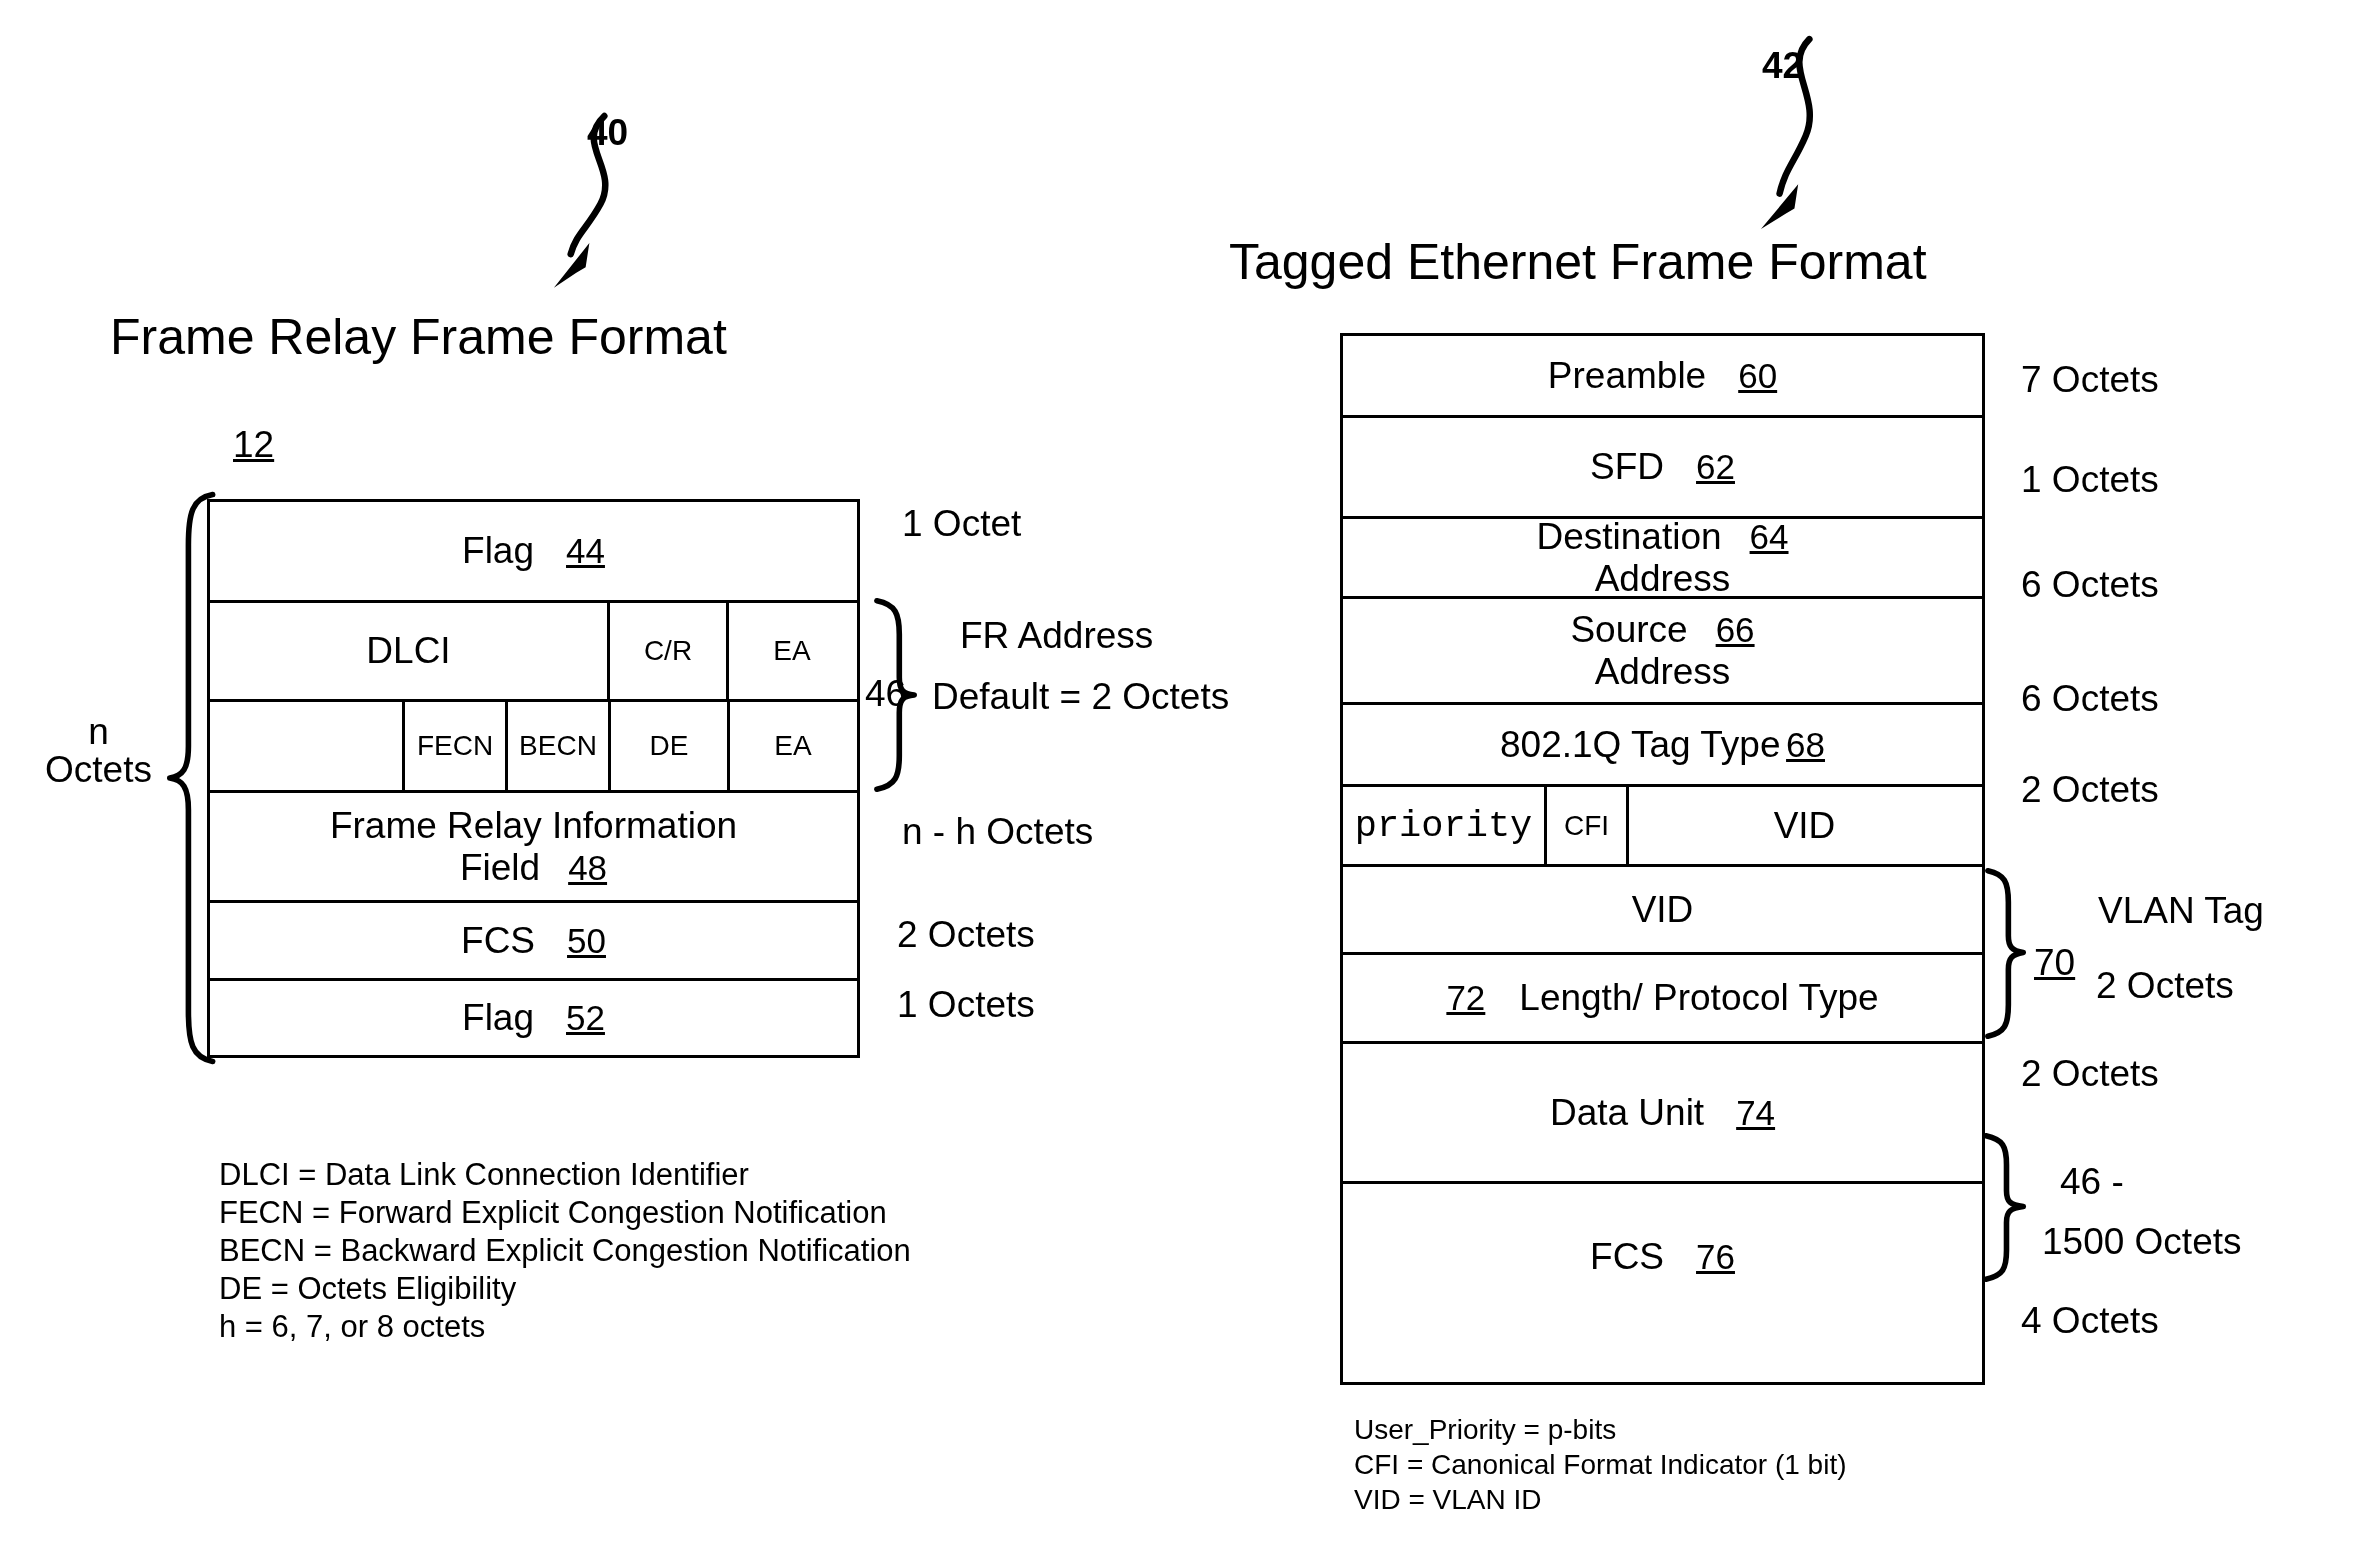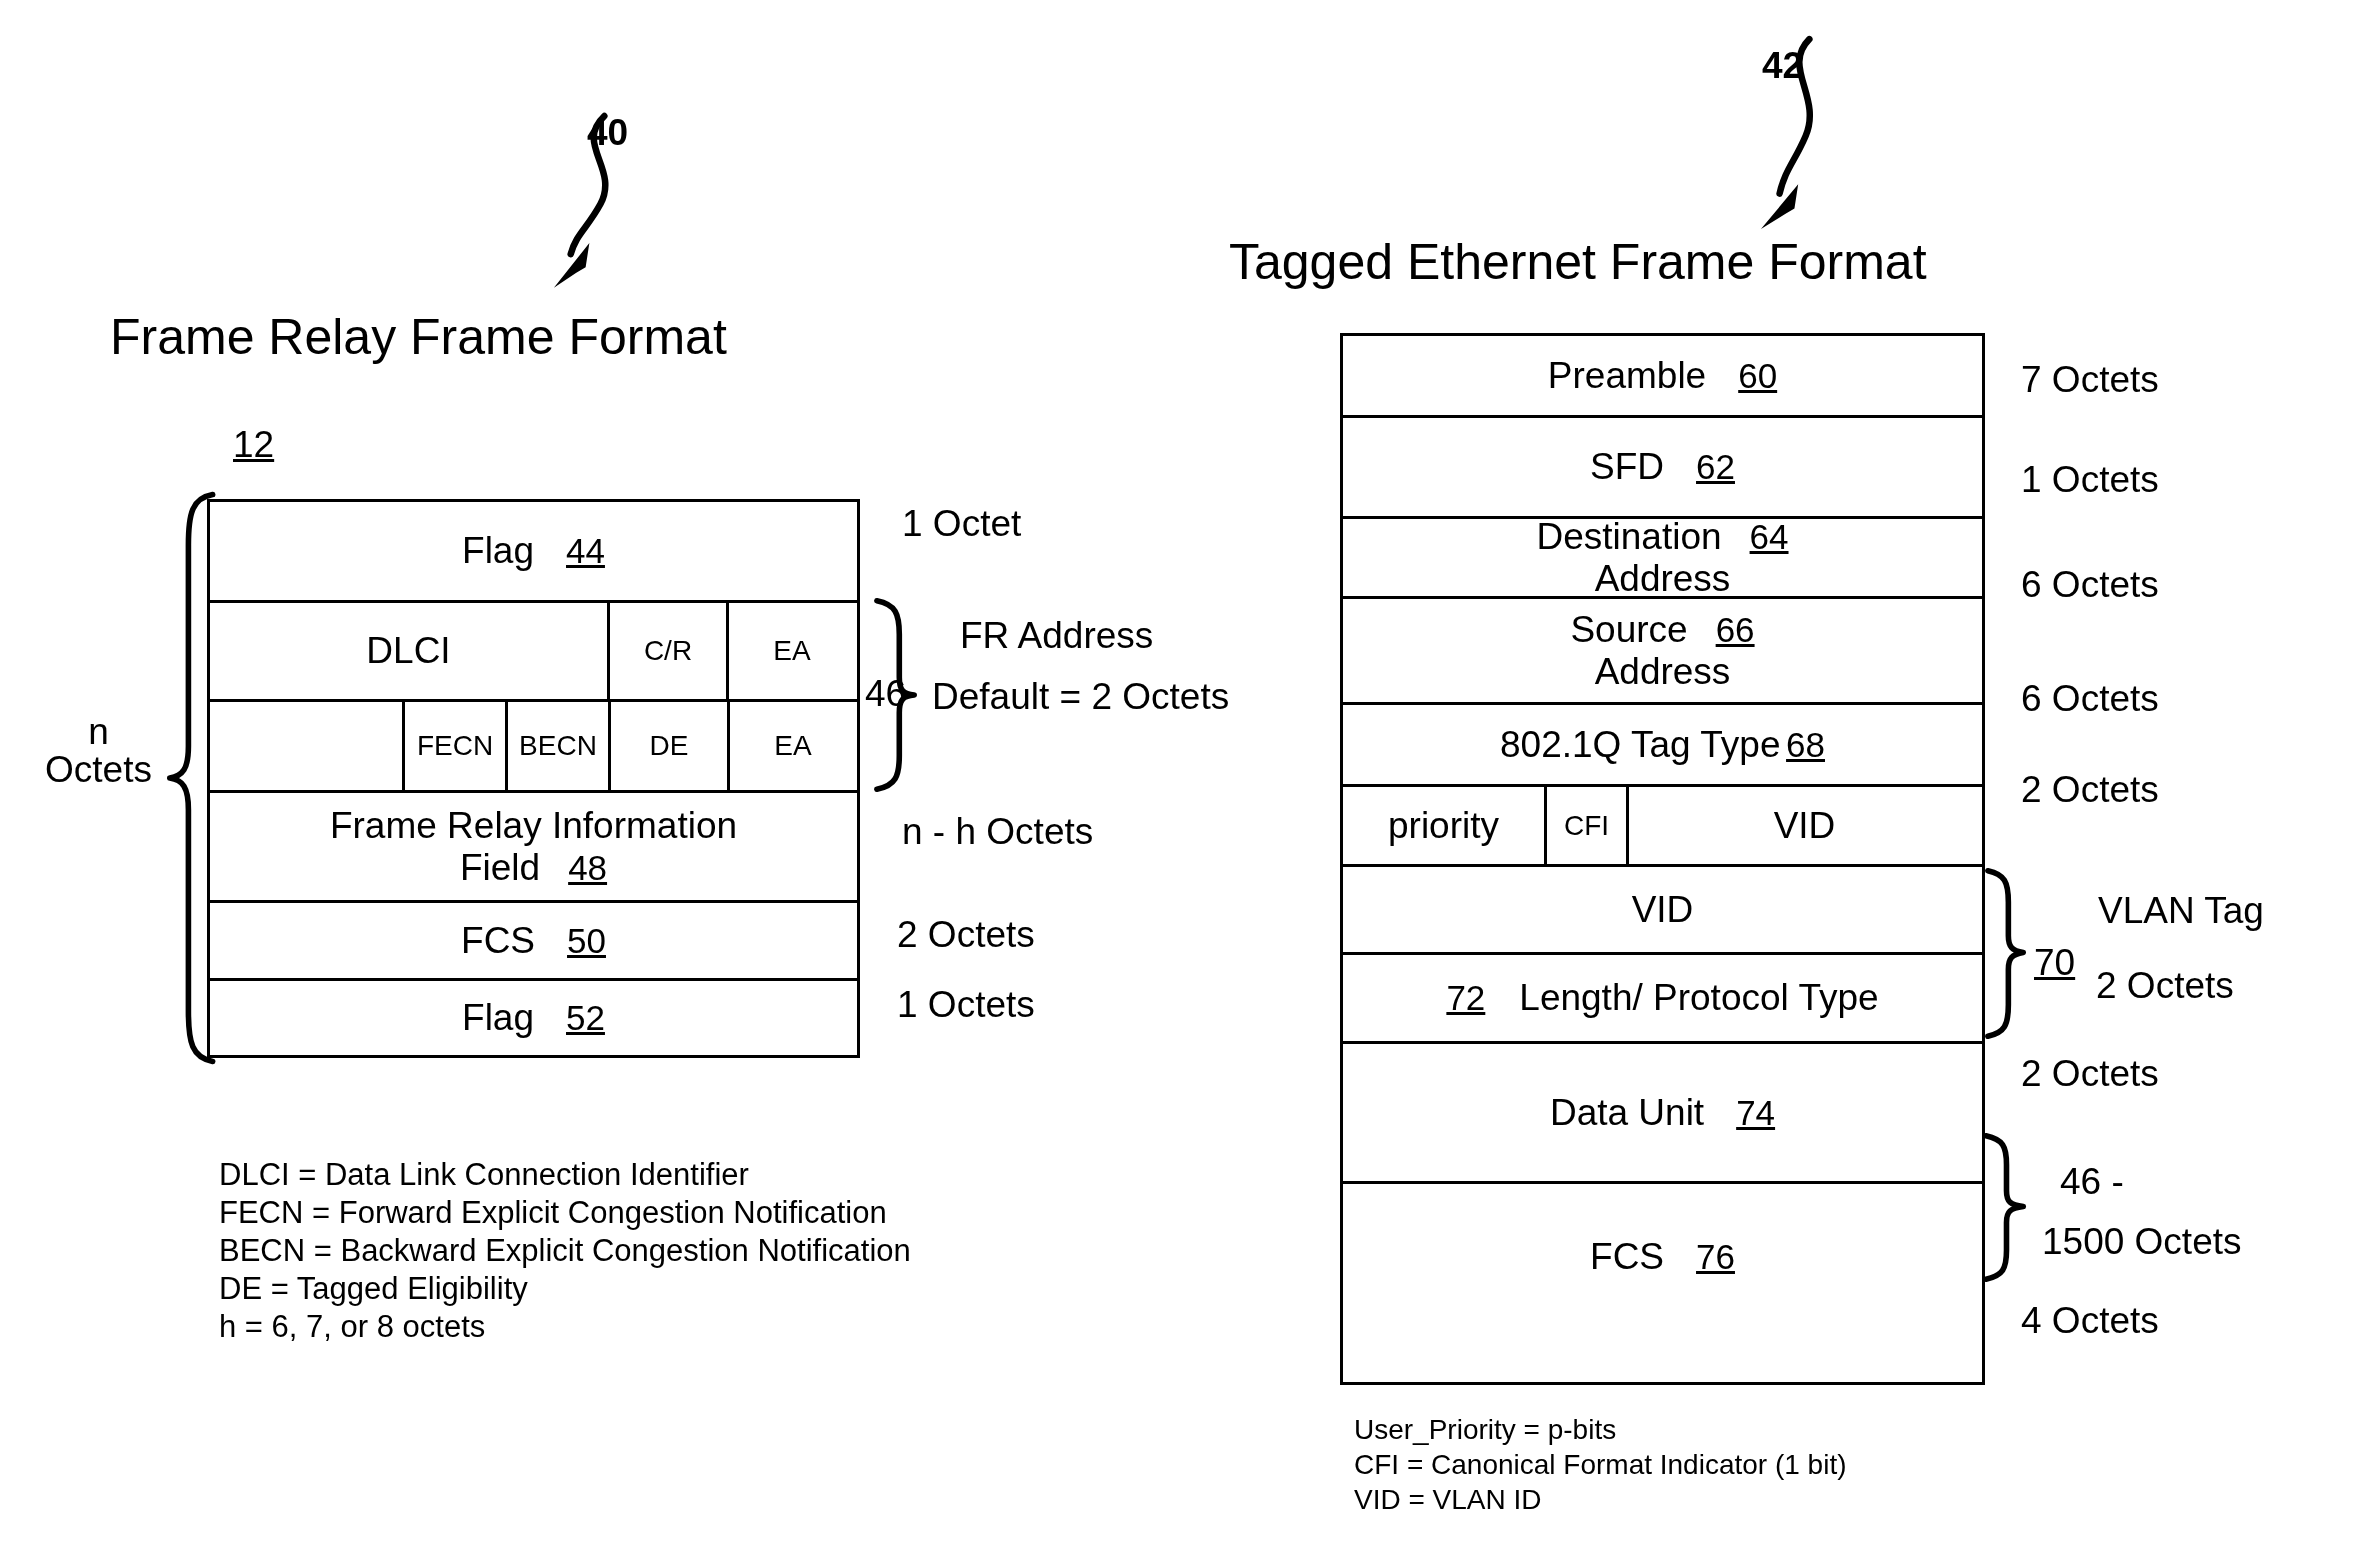--- a/index.html
+++ b/index.html
@@ -132,21 +132,21 @@
   </svg>
 </div>
 <div class="abs side" style="left:865px;top:673px;">46</div>
 <div class="abs side" style="left:960px;top:615px;">FR Address</div>
 <div class="abs side" style="left:932px;top:676px;">Default = 2 Octets</div>
 
 <div class="abs legend" style="left:207px;top:1156px;margin-left:12px;">
   <div>DLCI = Data Link Connection Identifier</div>
   <div>FECN = Forward Explicit Congestion Notification</div>
   <div>BECN = Backward Explicit Congestion Notification</div>
-  <div>DE = Tagged Eligibility</div>
+  <div>DE = Octets Eligibility</div>
   <div>h = 6, 7, or 8 octets</div>
 </div>
 
 <div class="abs" style="left:1720px;top:28px;">
   <svg width="121" height="214" viewBox="0 0 130 230">
     <path d="M96 12 C 66 42, 110 74, 92 116 C 80 144, 70 152, 64 178" stroke="#000" stroke-width="7" fill="none" stroke-linecap="round"></path>
     <path d="M44 216 L 84 168 L 80 194 L 70 200 Z" fill="#000"></path>
   </svg>
 </div>
 <div class="abs ref-num" style="left:1762px;top:45px;">42</div>
@@ -190,21 +190,21 @@
   </div>
 
   <div class="row" style="height:82px;">
     <div class="rowtext" style="gap:5.6px;">
       <span class="lbl">802.1Q Tag Type</span>
       <span class="num">68</span>
     </div>
   </div>
 
   <div class="row" style="height:80px;">
-    <div class="cell" style="width:201px;">
+    <div class="cell" style="width:201px;font-family:Liberation Mono, monospace;">
       <span class="lbl">priority</span>
     </div>
     <div class="cell bl" style="width:82px;">
       <span class="lbl-sm">CFI</span>
     </div>
     <div class="cell bl" style="width:354px;">
       <span class="lbl">VID</span>
     </div>
   </div>
 

